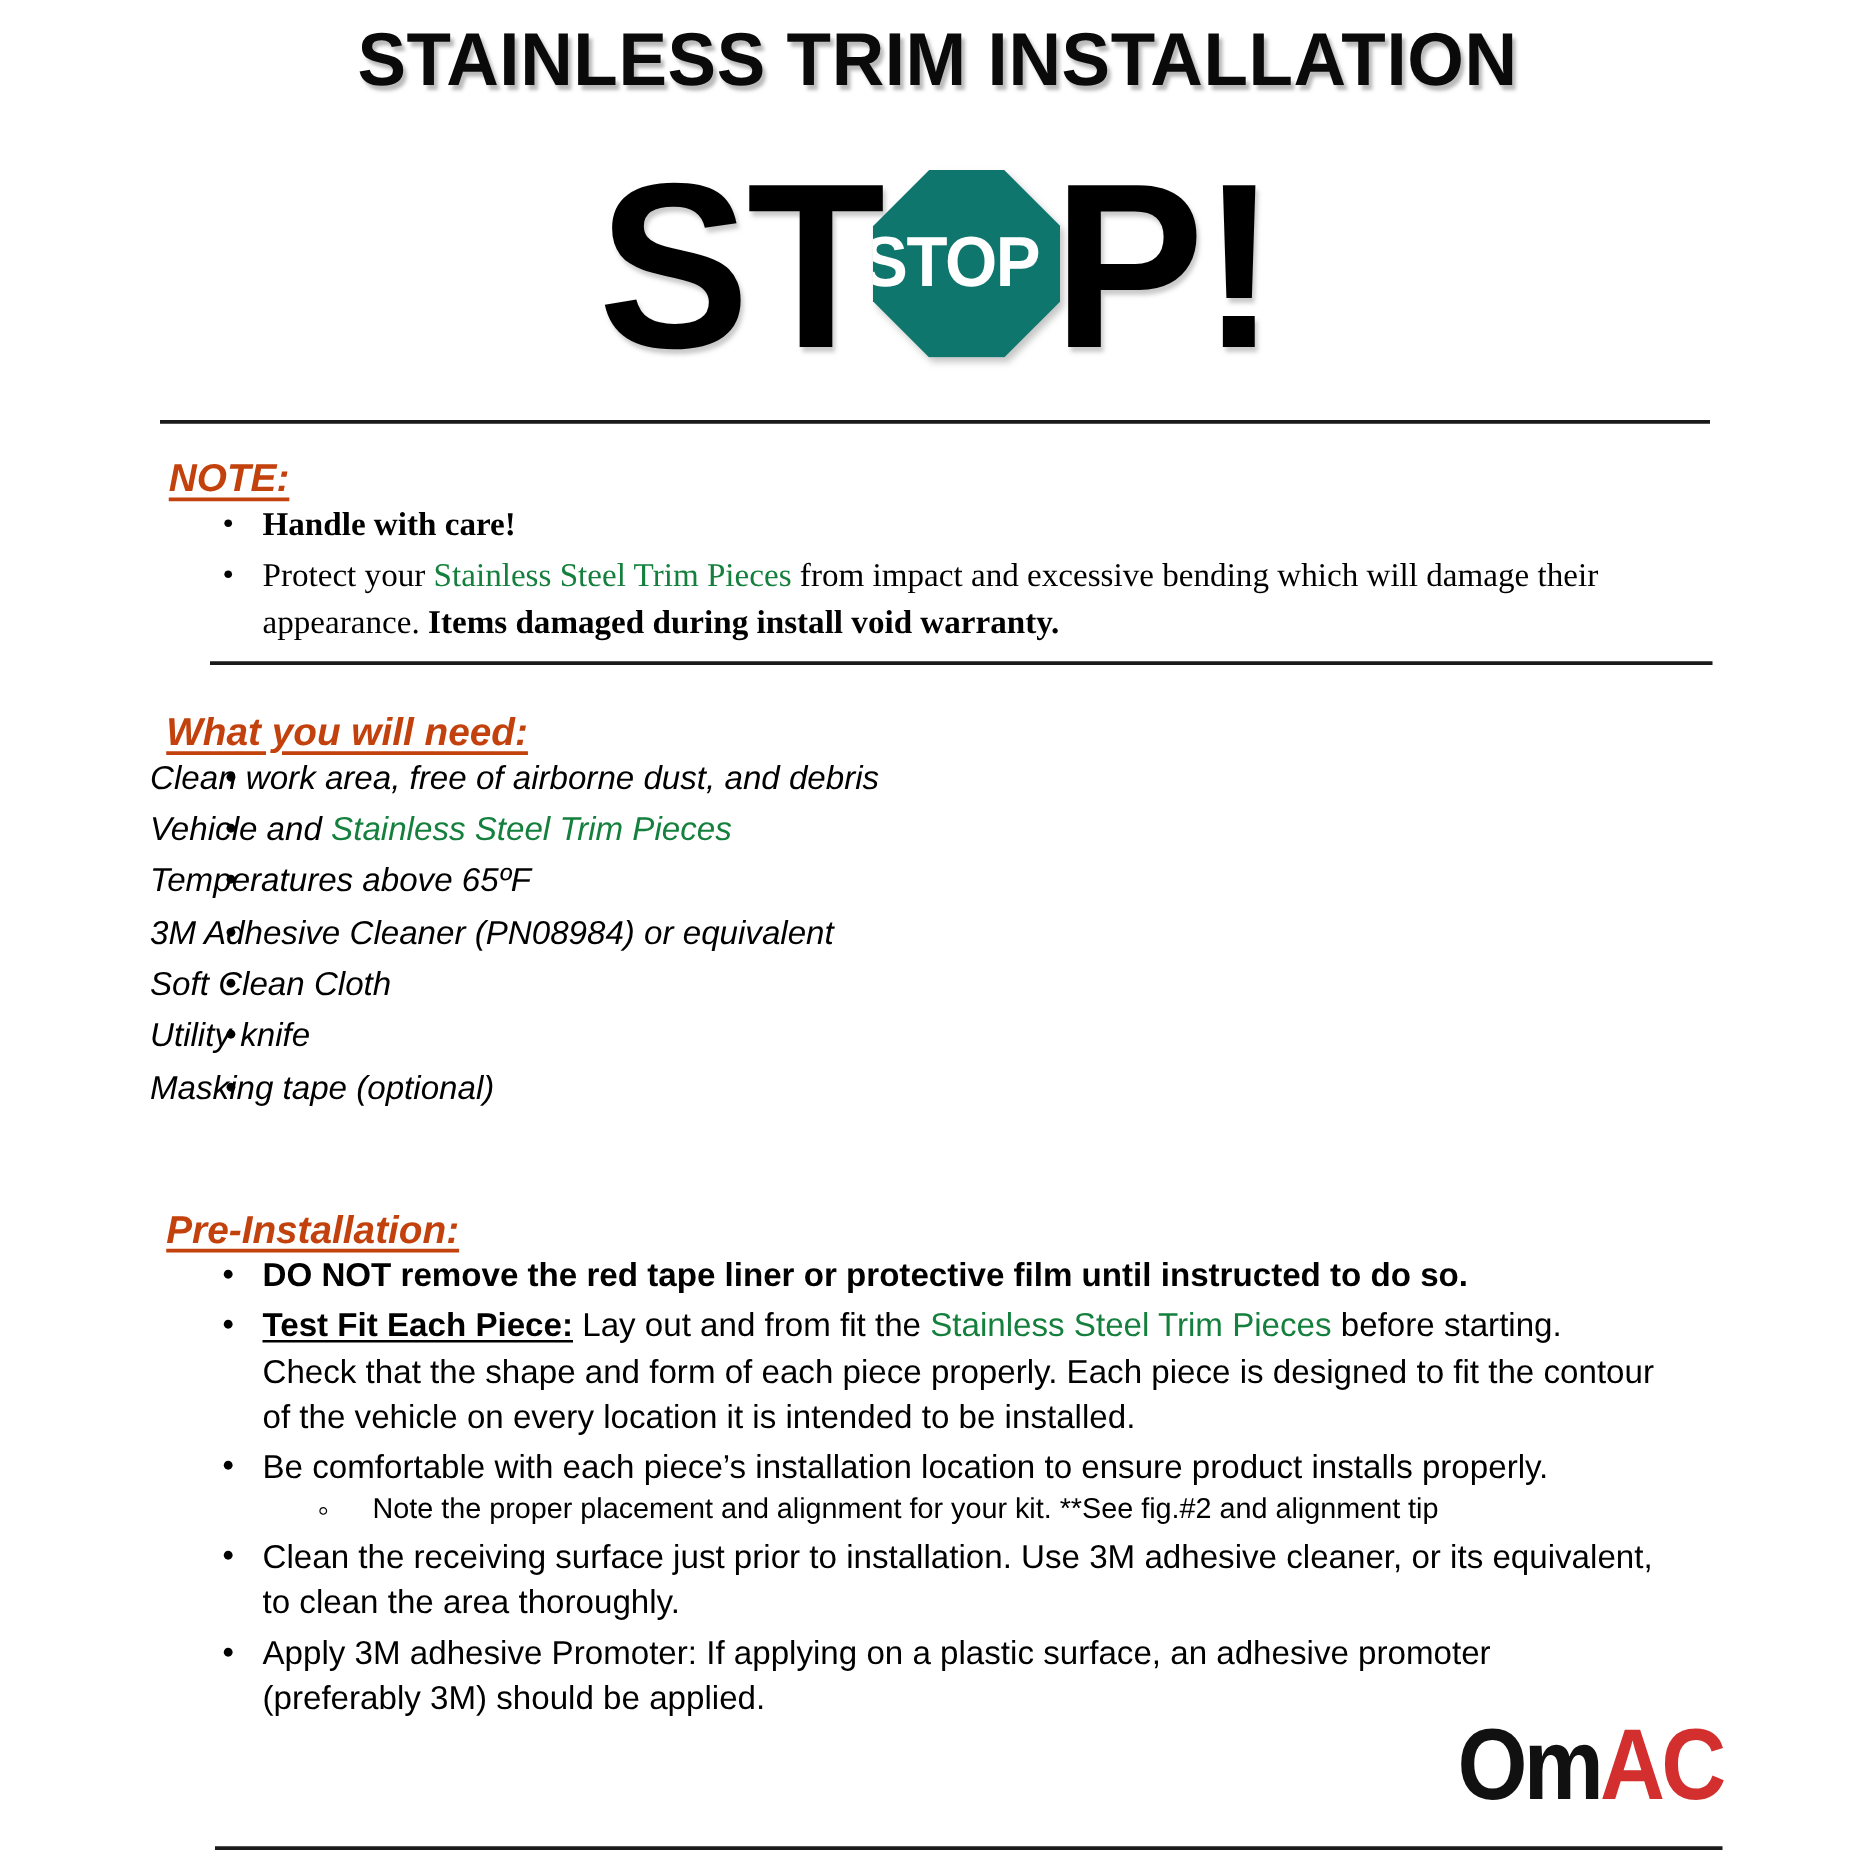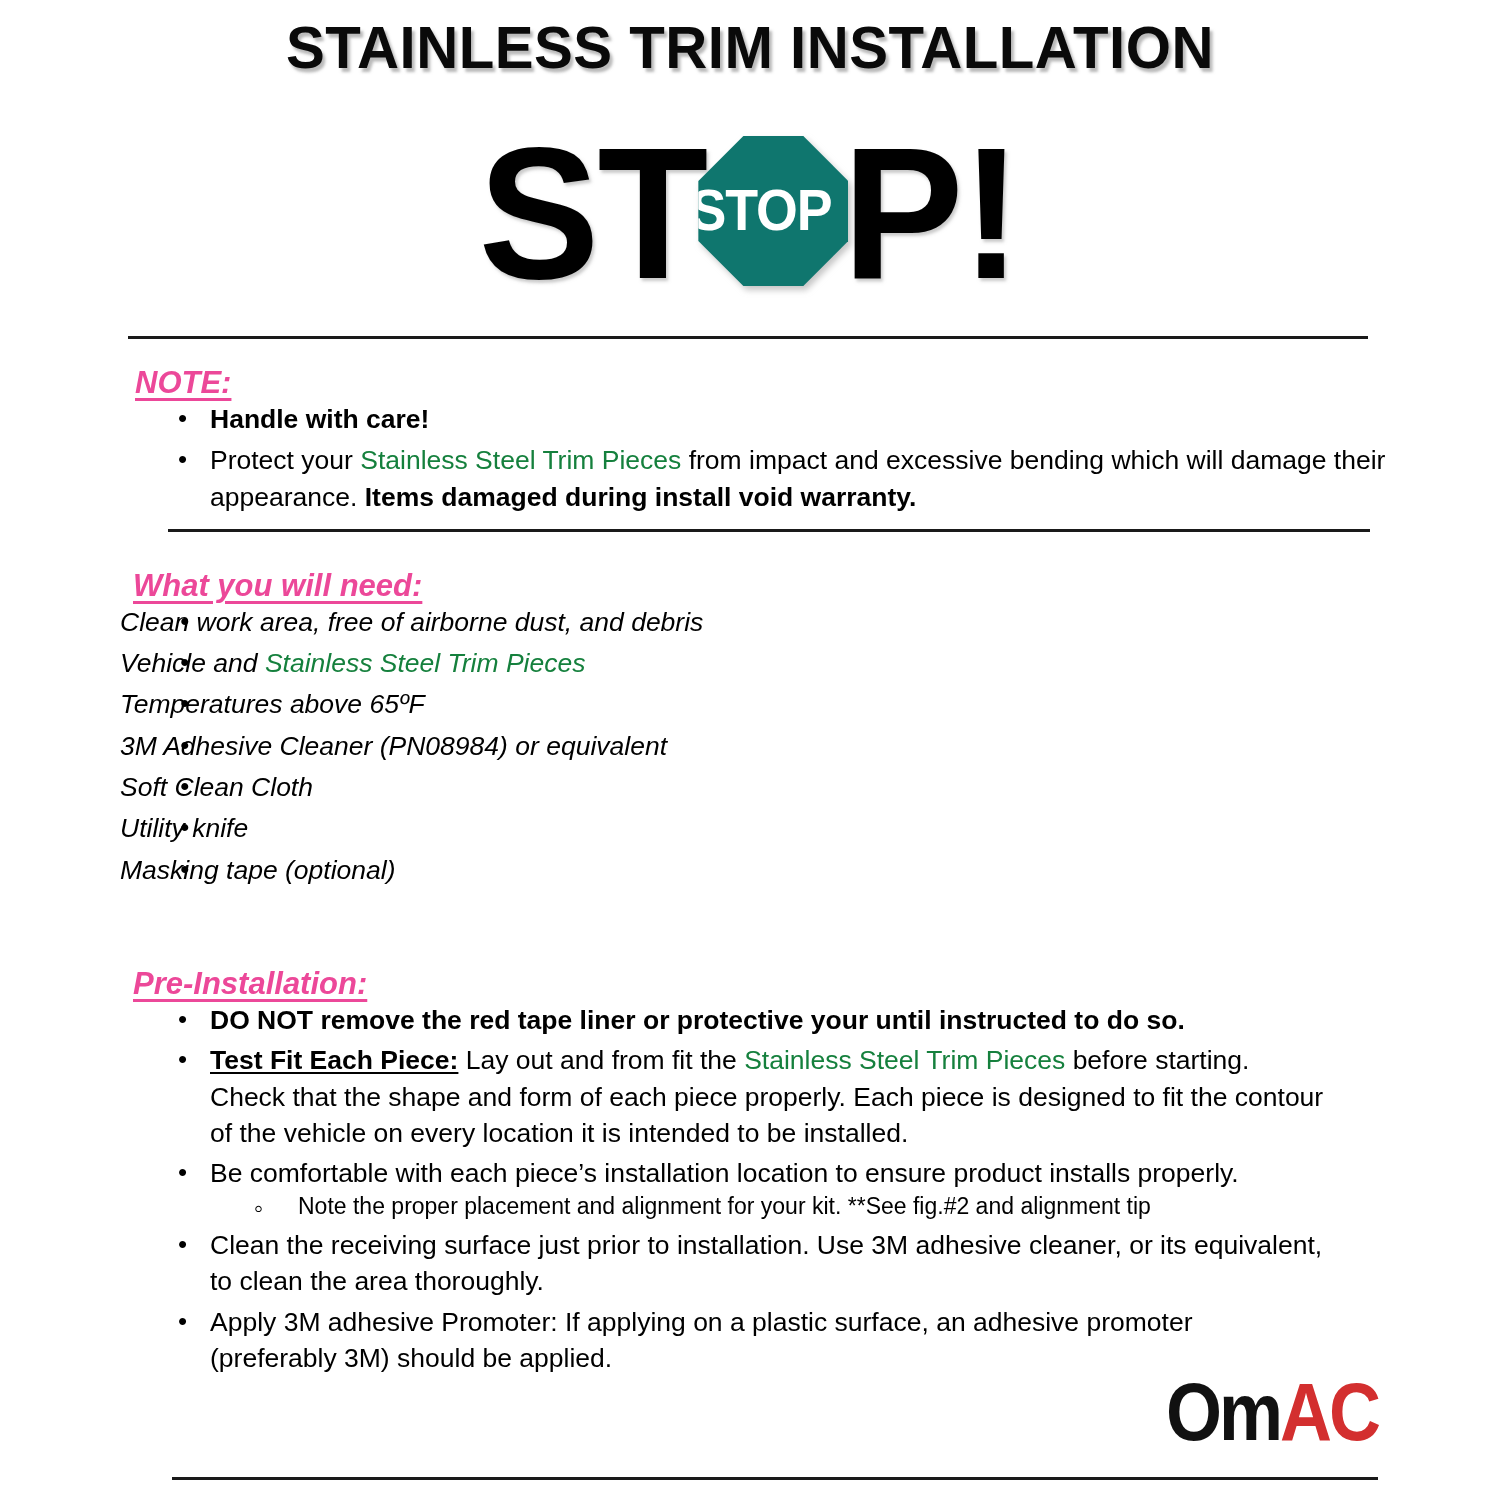--- a/index.html
+++ b/index.html
@@ -86,21 +86,21 @@
   .rule-bottom { margin: 0 122px 0 172px; }
 
   
   .section-heading {
     font-size: 31px;
     font-weight: 700;
     font-style: italic;
     text-decoration: underline;
     text-underline-offset: 5px;
     text-decoration-thickness: 3px;
-    color: #ec4899;
+    color: #c2410c;
     font-family: "Liberation Sans", sans-serif;
   }
   .h-note  { margin: 26px 0 0 135px; }
   .h-need  { margin: 36px 0 0 133px; }
   .h-pre   { margin: 78px 0 0 133px; }
 
   
   ul.blist {
     list-style: none;
     margin: 0; padding: 0;
@@ -113,21 +113,21 @@
   }
   ul.blist > li::before {
     content: "\2022";
     position: absolute;
     font-size: 26px;
     line-height: 1.37;
   }
 
   
   .list-note { margin: 18px 0 0 0; }
-  .list-note > li { padding-left: 210px; padding-right: 111px; margin-bottom: 5px; }
+  .list-note > li { padding-left: 210px; padding-right: 111px; margin-bottom: 5px; font-family: Liberation Serif, serif; }
   .list-note > li::before { left: 178px; }
 
   
   .list-need { margin: 22px 0 0 0; }
   .list-need > li { padding-left: 120px; margin-bottom: 5px; font-style: italic; }
   .list-need > li::before { left: 180px; }
 
   
   .list-pre { margin: 18px 0 0 0; }
   .list-pre > li { padding-left: 210px; padding-right: 175px; margin-bottom: 4px; }
@@ -224,21 +224,21 @@
   </li>
   <li>
     <span>Masking tape (optional)</span>
   </li>
 </ul>
 
 <div class="section-heading h-pre">Pre-Installation:</div>
 
 <ul class="blist list-pre">
   <li>
-    <span class="b">DO NOT remove the red tape liner or protective your until instructed to do so.</span>
+    <span class="b">DO NOT remove the red tape liner or protective film until instructed to do so.</span>
   </li>
   <li><span class="b u">Test Fit Each Piece:</span><span> Lay out and from fit the </span><span class="red">Stainless Steel Trim Pieces</span><span> before starting. Check that the shape and form of each piece properly. Each piece is designed to fit the contour of the vehicle on every location it is intended to be installed.</span>
   </li>
   <li>
     <span>Be comfortable with each piece’s installation location to ensure product installs properly.</span>
     <ul class="sublist">
       <li>
         <span>Note the proper placement and alignment for your kit. **See fig.#2 and alignment tip</span>
       </li>
     </ul>

